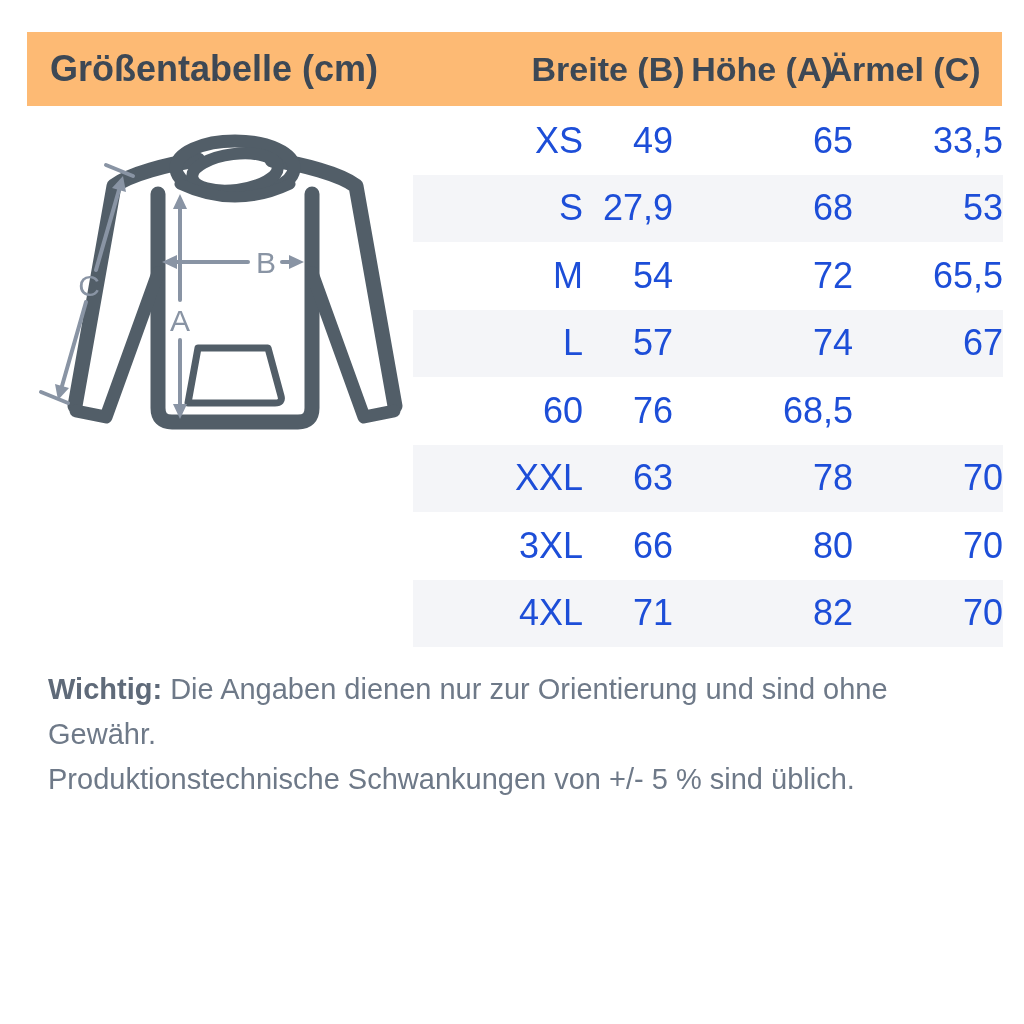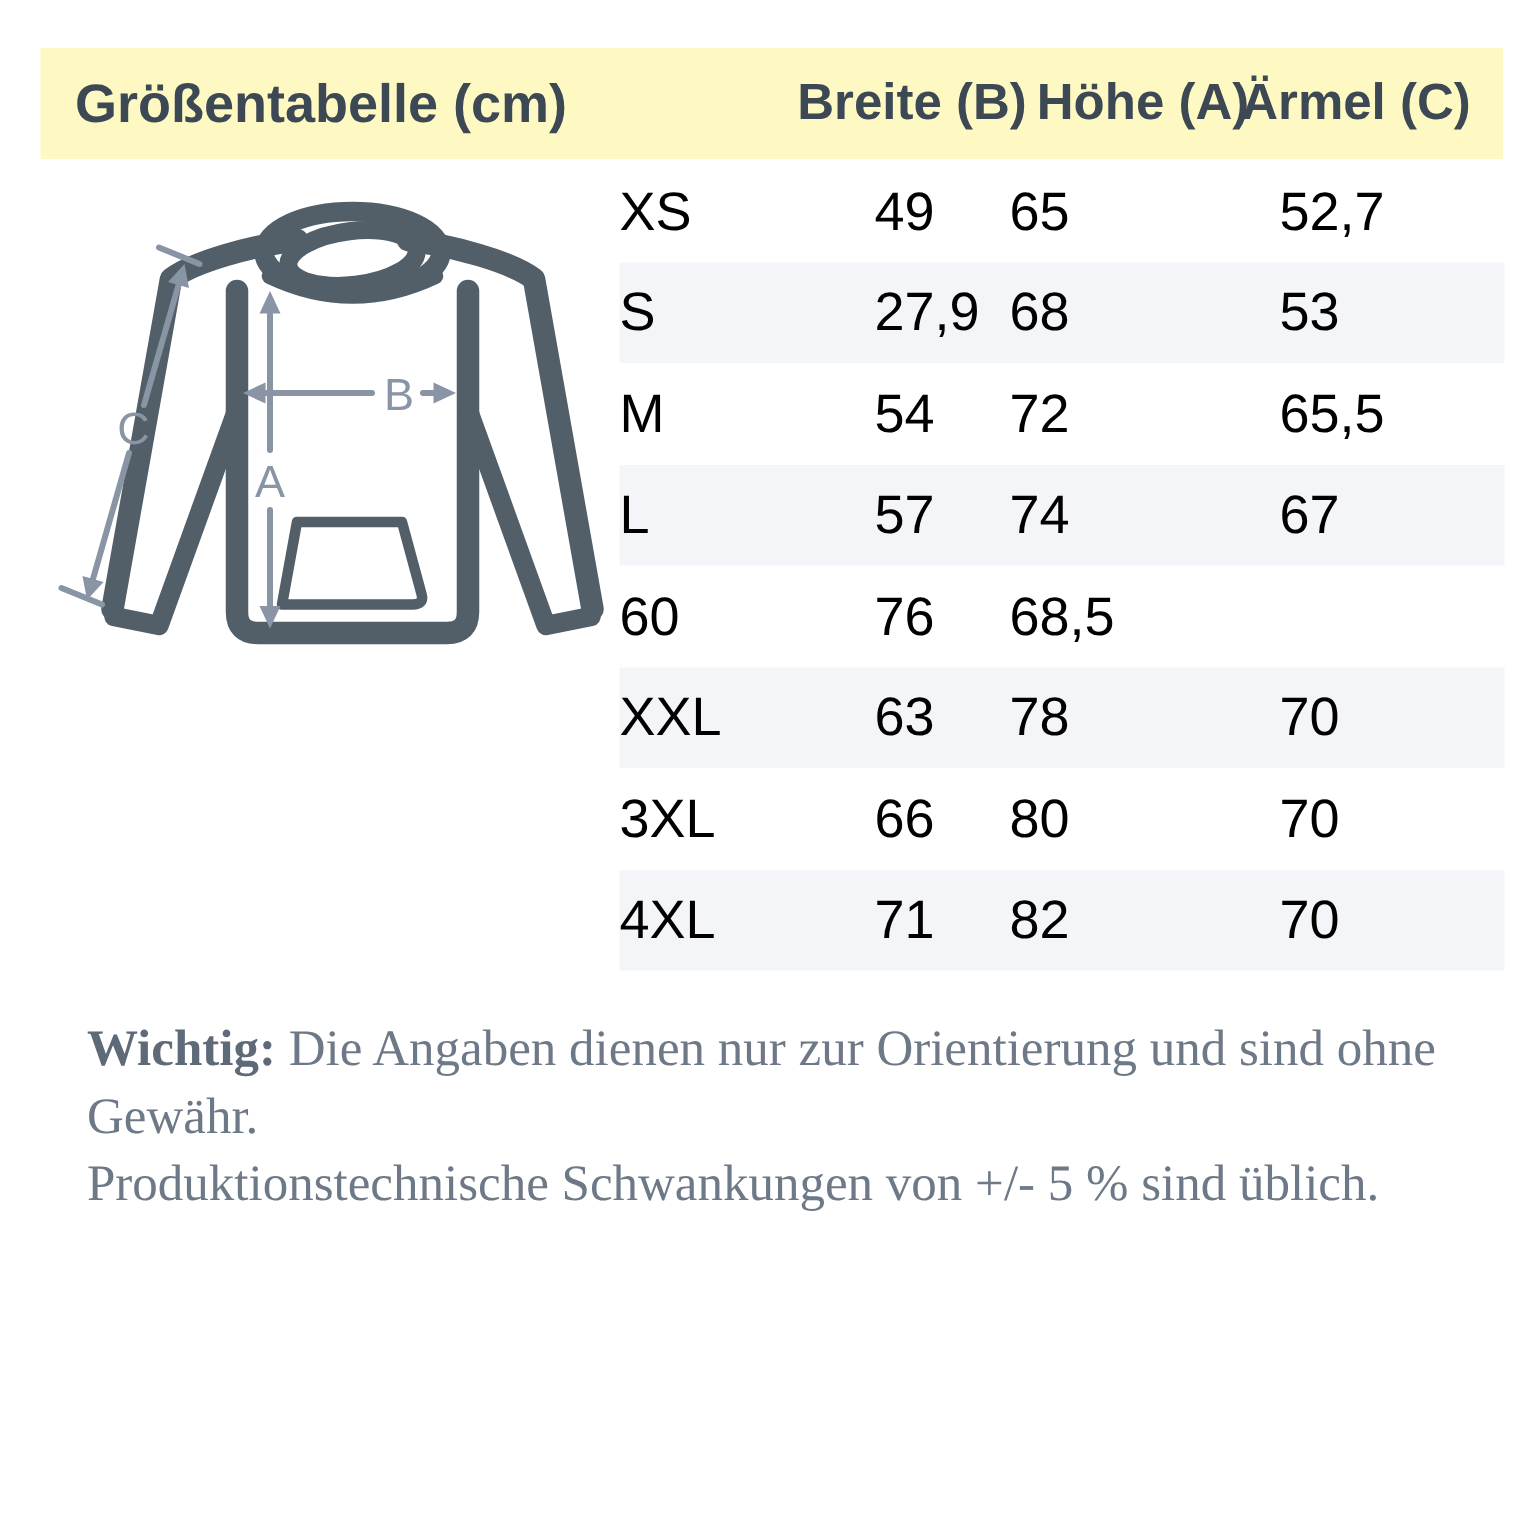--- a/index.html
+++ b/index.html
@@ -3,21 +3,21 @@
 <meta charset="utf-8">
 <style>
   html,body{margin:0;padding:0;}
   body{
     width:1024px;height:1024px;background:#ffffff;position:relative;
     font-family:"Liberation Sans","DejaVu Sans",sans-serif;overflow:hidden;
   }
   
   .header-bar{
     position:absolute;left:27px;top:32px;width:975px;height:74px;
-    background:#fef9c3;
+    background:#fdba74;
   }
   .header-title{
     position:absolute;left:23px;top:50%;transform:translateY(-50%);
     font-size:36px;font-weight:bold;color:#3d4855;white-space:nowrap;
   }
   .header-col{
     position:absolute;top:50%;transform:translate(-50%,-50%);
     font-size:34px;font-weight:bold;color:#3d4855;white-space:nowrap;
   }
   .hc-breite{left:581px;}
@@ -26,28 +26,28 @@
   
   .size-table{
     position:absolute;left:413px;top:107px;width:590px;
   }
   .size-row{
     display:grid;grid-template-columns:170px 90px 180px 150px;
     height:67.5px;align-items:center;
   }
   .size-row.striped{background:#f4f5f8;}
   .size-row span{
-    text-align:left;font-size:36px;color:#000000;white-space:nowrap;
+    text-align:right;font-size:36px;color:#1d4ed8;white-space:nowrap;
   }
   
   .hoodie-svg{position:absolute;left:20px;top:110px;}
   
   .footer-note{
-    position:absolute;left:47px;top:666px;width:930px;margin:11px;
-    font-size:34px;line-height:45px;color:#6e7988;font-family:Liberation Serif, serif;
+    position:absolute;left:47px;top:666px;width:930px;margin:1px;
+    font-size:29px;line-height:45px;color:#6e7988;
   }
   .footer-note strong{color:#5f6a79;font-weight:bold;}
 </style>
 </head>
 <body>
 
 <div class="header-bar">
   <div class="header-title">Größentabelle (cm)</div>
   <div class="header-col hc-hoehe">Höhe (A)</div>
   <div class="header-col hc-breite">Breite (B)</div>
@@ -97,21 +97,21 @@
     <text x="246" y="163">B</text>
     <text x="69" y="186">C</text>
   </g>
 </svg>
 
 <div class="size-table">
   <div class="size-row">
     <span>XS</span>
     <span>49</span>
     <span>65</span>
-    <span>52,7</span>
+    <span>33,5</span>
   </div>
   <div class="size-row striped">
     <span>S</span>
     <span>27,9</span>
     <span>68</span>
     <span>53</span>
   </div>
   <div class="size-row">
     <span>M</span>
     <span>54</span>

